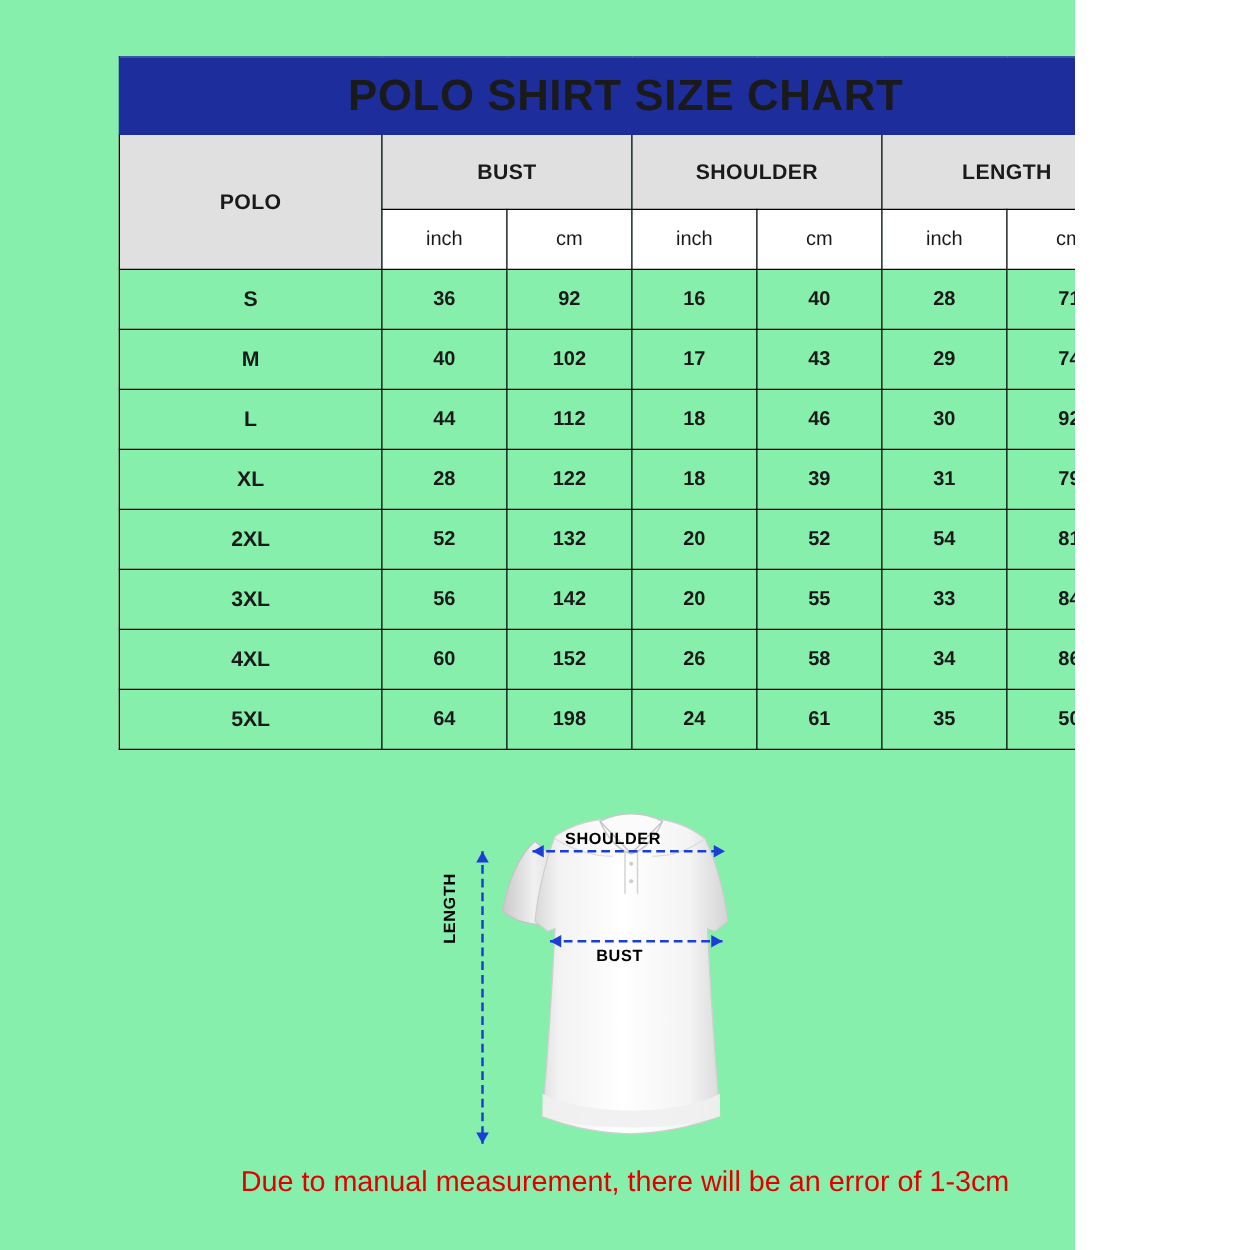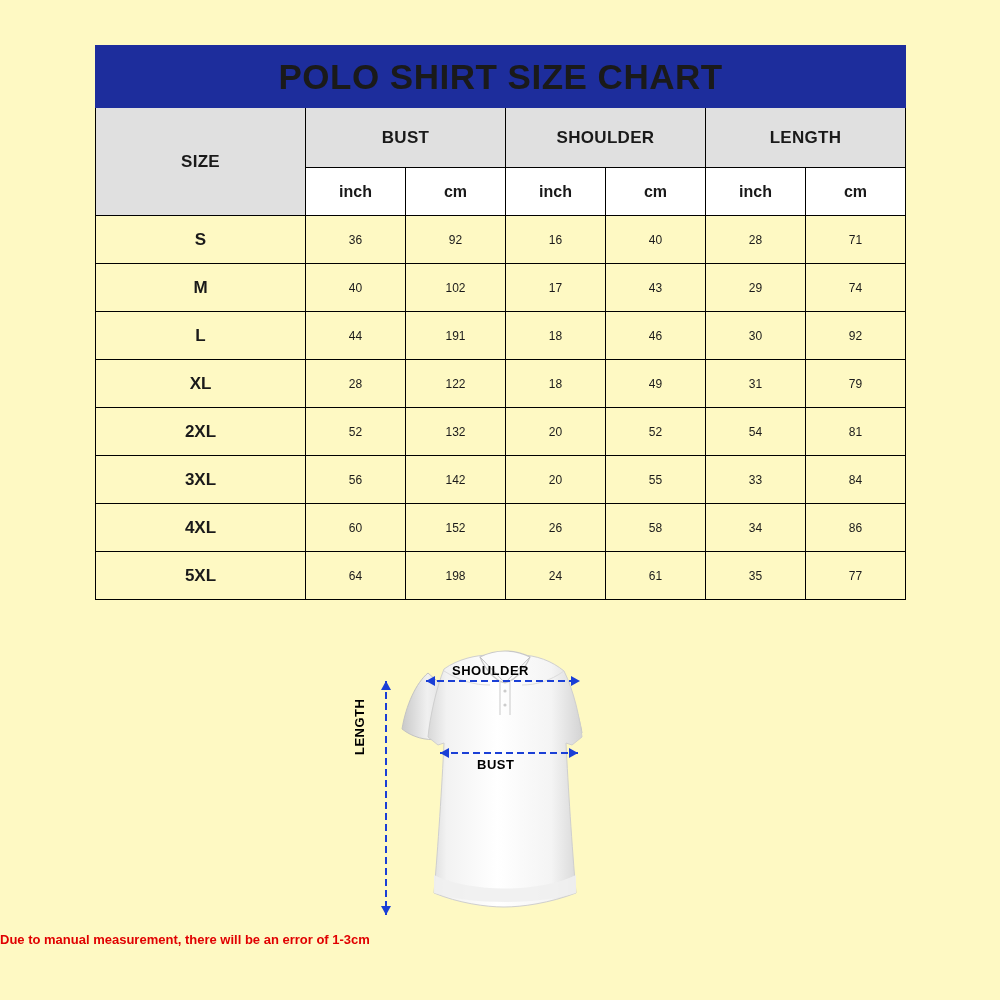--- a/index.html
+++ b/index.html
@@ -6,23 +6,23 @@
   html, body {
     margin: 0;
     padding: 0;
     width: 1000px;
     height: 1000px;
     background: #ffffff;
     font-family: "Liberation Sans", sans-serif;
   }
   #page {
     position: relative;
-    width: 1000px;
+    width: 860px;
     height: 1000px;
-    background: #fef9c3;
+    background: #86efac;
     overflow: hidden;
   }
 
   
   .chart-wrap {
     position: absolute;
     left: 95px;
     top: 45px;
     width: 810px;
   }
@@ -51,31 +51,31 @@
   .hdr-cell {
     background: #e0e0e0;
     font-size: 17px;
     font-weight: bold;
     height: 60px;
     letter-spacing: 0.3px;
   }
   .unit-cell {
     background: #ffffff;
     font-size: 16px;
-    font-weight: bold;
+    font-weight: normal;
     height: 48px;
   }
   .size-cell {
     font-size: 17px;
     font-weight: bold;
     height: 48px;
   }
   .val-cell {
-    font-size: 12px;
-    font-weight: normal;
+    font-size: 16px;
+    font-weight: bold;
     height: 48px;
   }
 
   
   col.c-size { width: 210px; }
   col.c-val  { width: 100px; }
 
   
   .illus {
     position: absolute;
@@ -101,23 +101,23 @@
     transform: rotate(-90deg);
     transform-origin: left top;
     white-space: nowrap;
   }
 
   .note {
     position: absolute;
     left: 0;
     top: 932px;
     width: 1000px;
-    text-align: left;
-    font-size: 13px;
-    font-weight: bold;
+    text-align: center;
+    font-size: 23px;
+    font-weight: normal;
     color: #e00000;
   }
 </style>
 </head>
 <body>
 
 <div id="page">
 
   <div class="chart-wrap">
     <table class="size-chart">
@@ -128,21 +128,21 @@
           <col class="c-val">
           <col class="c-val">
           <col class="c-val">
           <col class="c-val">
       </colgroup>
       <tbody>
         <tr>
           <td class="title-cell" colspan="7">POLO SHIRT SIZE CHART</td>
         </tr>
         <tr>
-          <td class="hdr-cell" rowspan="2">SIZE</td>
+          <td class="hdr-cell" rowspan="2">POLO</td>
           <td class="hdr-cell" colspan="2">BUST</td>
           <td class="hdr-cell" colspan="2">SHOULDER</td>
           <td class="hdr-cell" colspan="2">LENGTH</td>
         </tr>
         <tr>
           <td class="unit-cell">inch</td>
           <td class="unit-cell">cm</td>
           <td class="unit-cell">inch</td>
           <td class="unit-cell">cm</td>
           <td class="unit-cell">inch</td>
@@ -163,32 +163,32 @@
           <td class="val-cell">40</td>
           <td class="val-cell">102</td>
           <td class="val-cell">17</td>
           <td class="val-cell">43</td>
           <td class="val-cell">29</td>
           <td class="val-cell">74</td>
         </tr>
         <tr>
           <td class="size-cell">L</td>
           <td class="val-cell">44</td>
-          <td class="val-cell">191</td>
+          <td class="val-cell">112</td>
           <td class="val-cell">18</td>
           <td class="val-cell">46</td>
           <td class="val-cell">30</td>
           <td class="val-cell">92</td>
         </tr>
         <tr>
           <td class="size-cell">XL</td>
           <td class="val-cell">28</td>
           <td class="val-cell">122</td>
           <td class="val-cell">18</td>
-          <td class="val-cell">49</td>
+          <td class="val-cell">39</td>
           <td class="val-cell">31</td>
           <td class="val-cell">79</td>
         </tr>
         <tr>
           <td class="size-cell">2XL</td>
           <td class="val-cell">52</td>
           <td class="val-cell">132</td>
           <td class="val-cell">20</td>
           <td class="val-cell">52</td>
           <td class="val-cell">54</td>
@@ -212,21 +212,21 @@
           <td class="val-cell">34</td>
           <td class="val-cell">86</td>
         </tr>
         <tr>
           <td class="size-cell">5XL</td>
           <td class="val-cell">64</td>
           <td class="val-cell">198</td>
           <td class="val-cell">24</td>
           <td class="val-cell">61</td>
           <td class="val-cell">35</td>
-          <td class="val-cell">77</td>
+          <td class="val-cell">50</td>
         </tr>
       </tbody>
     </table>
   </div>
 
   <div class="illus">
     <svg class="shirt-svg" width="330" height="300" viewBox="0 0 330 300">
       <defs>
         <linearGradient id="bodyGrad" x1="0" y1="0" x2="1" y2="0">
           <stop offset="0%" stop-color="#d8d8d8"></stop>

